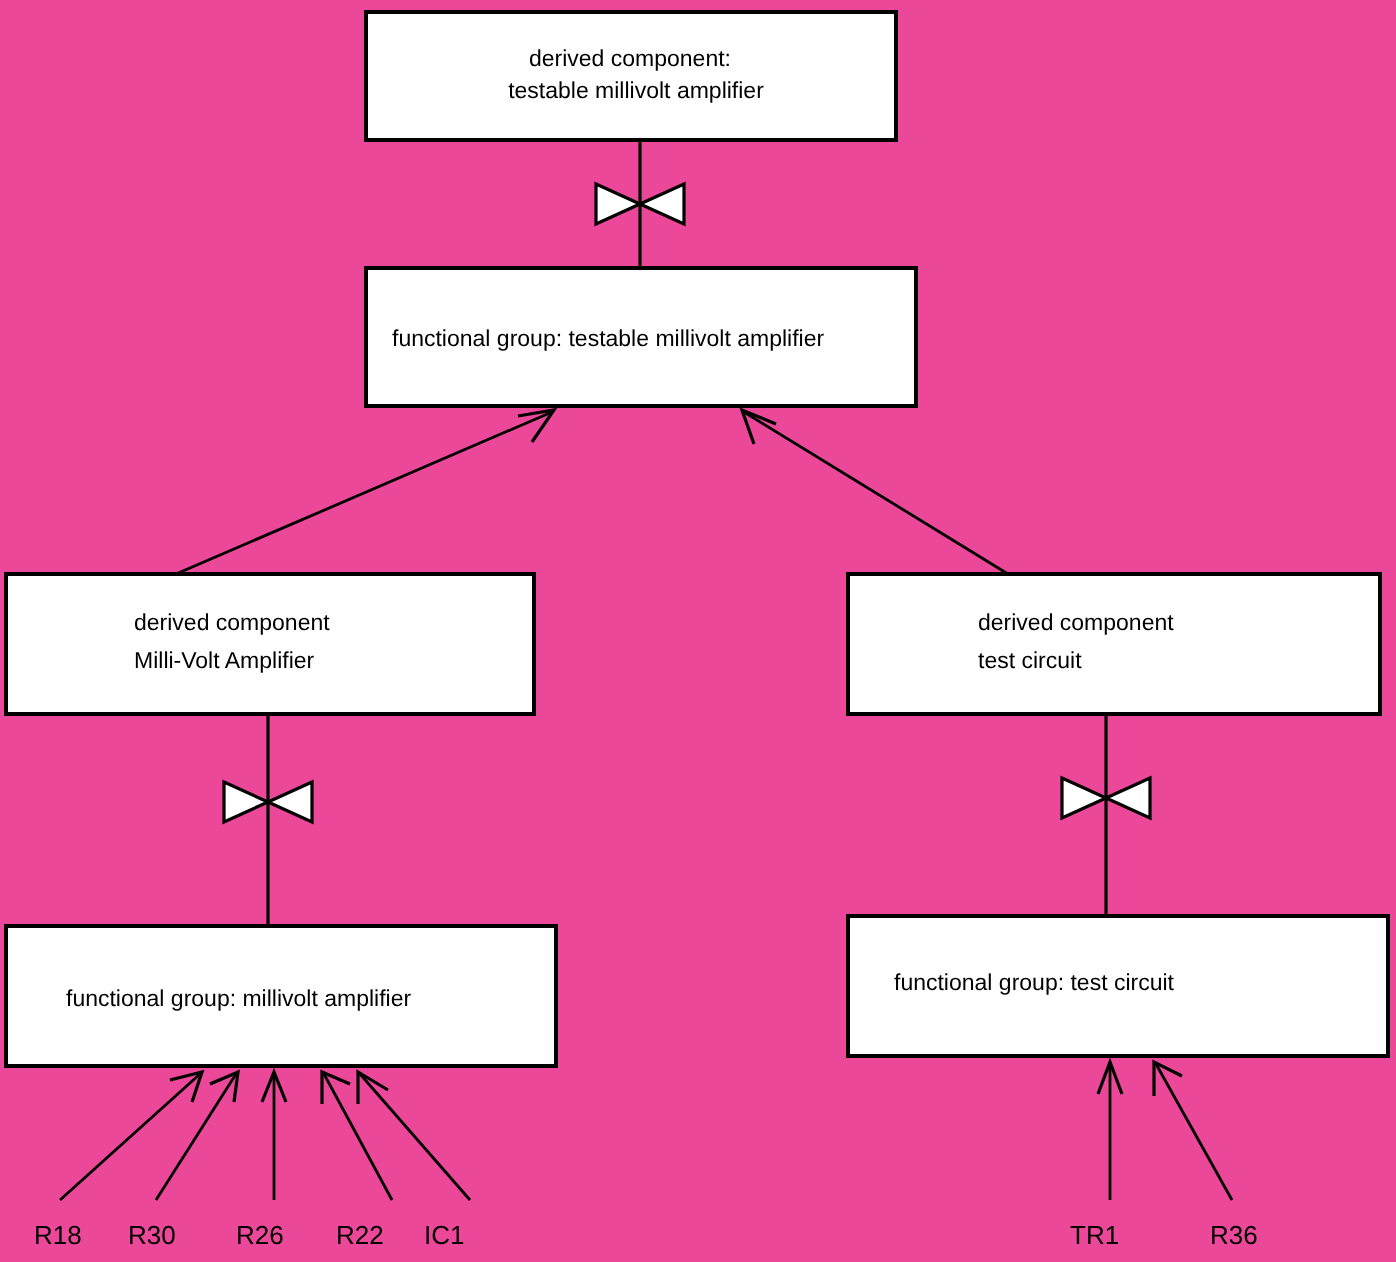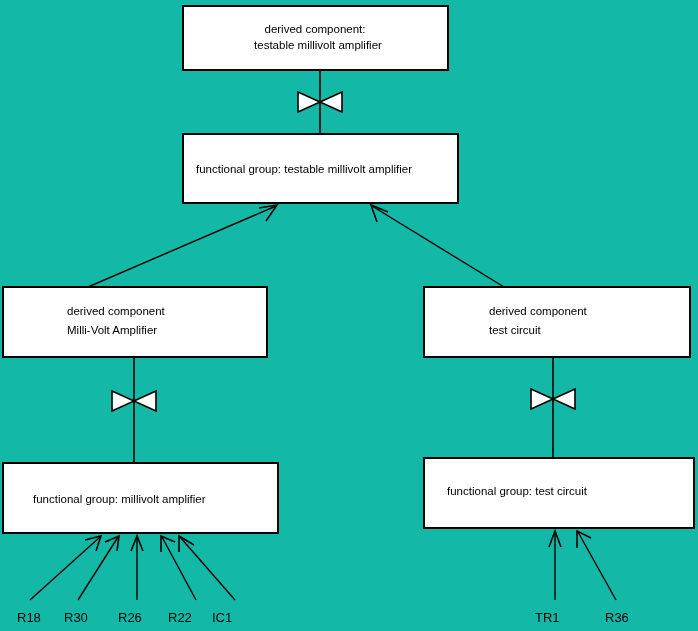--- a/index.html
+++ b/index.html
@@ -10,21 +10,21 @@
   body {
     width: 698px;
     height: 631px;
     overflow: hidden;
     font-family: "Liberation Sans", sans-serif;
   }
   #diagram-root {
     position: relative;
     width: 698px;
     height: 631px;
-    background: #14b8a6;
+    background: #ec4899;
   }
   svg#diagram-canvas {
     display: block;
     width: 698px;
     height: 631px;
   }
   .box-rect {
     fill: #ffffff;
     stroke: #000000;
     stroke-width: 2;

